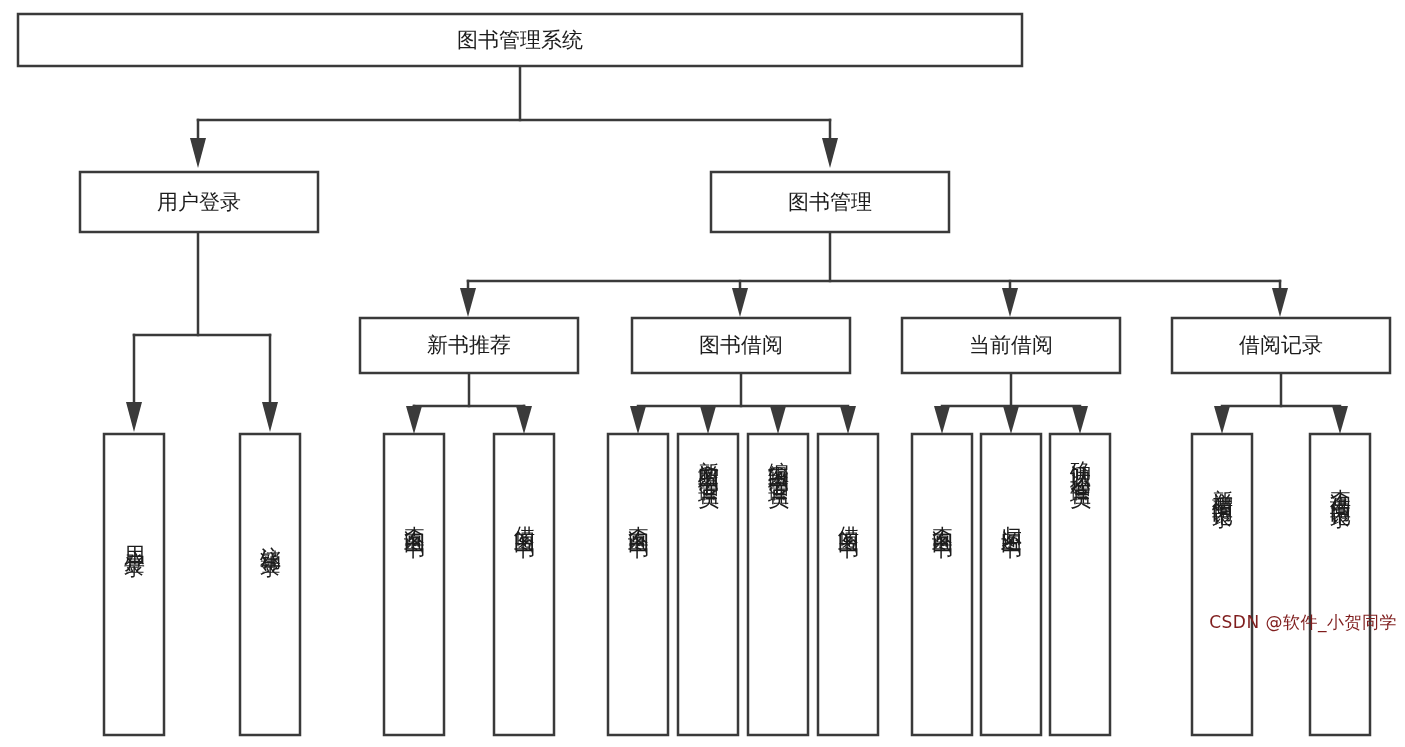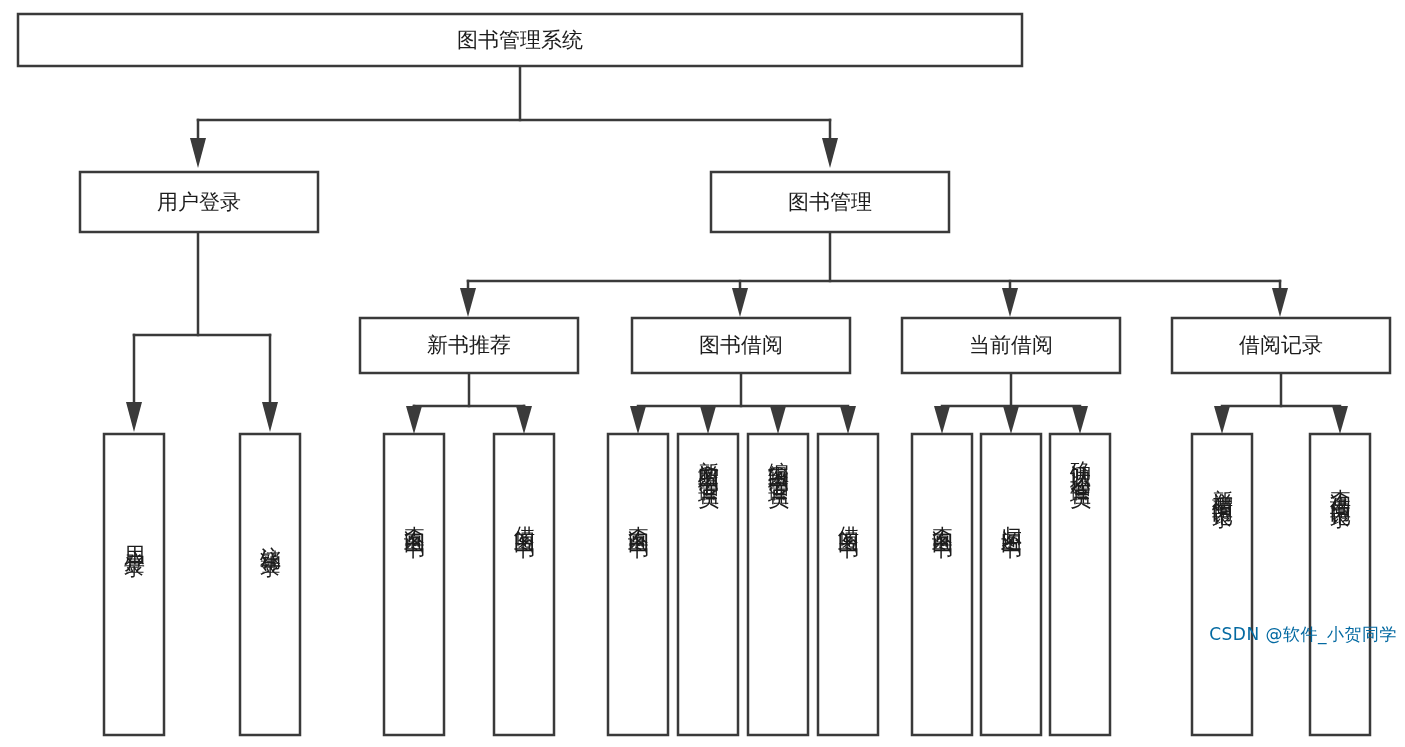--- a/index.html
+++ b/index.html
@@ -63,24 +63,24 @@
     font-family: "DejaVu Sans", "Liberation Sans", sans-serif;
     font-size: 21px;
     line-height: 1;
     letter-spacing: 4px;
     color: #1c1c1c;
     white-space: nowrap;
   }
   .watermark {
     position: absolute;
     right: 8px;
-    bottom: 4px;
+    bottom: 16px;
     font-family: "DejaVu Sans", "Liberation Sans", sans-serif;
     font-size: 17px;
-    color: #0369a1;
+    color: #7f1d1d;
     letter-spacing: 0.5px;
     user-select: none;
   }
 </style>
 </head>
 <body>
 
 <div id="diagram-root">
 
   <svg class="diagram-canvas" viewBox="0 0 1405 747" xmlns="http://www.w3.org/2000/svg">

